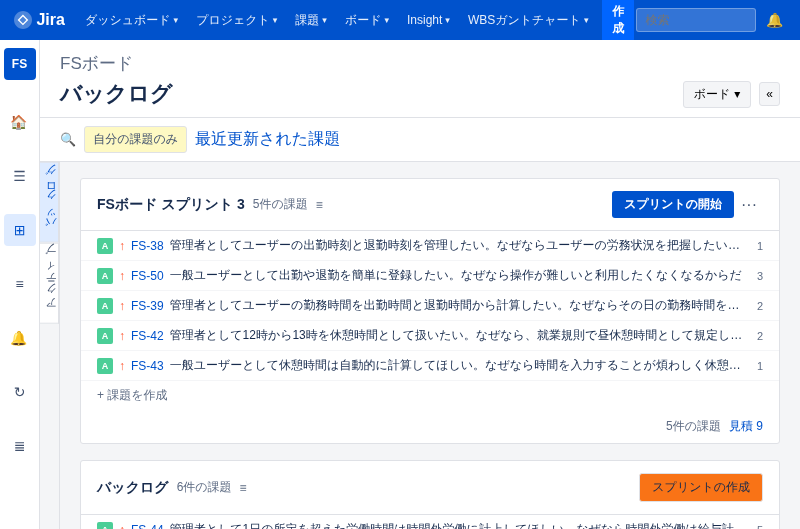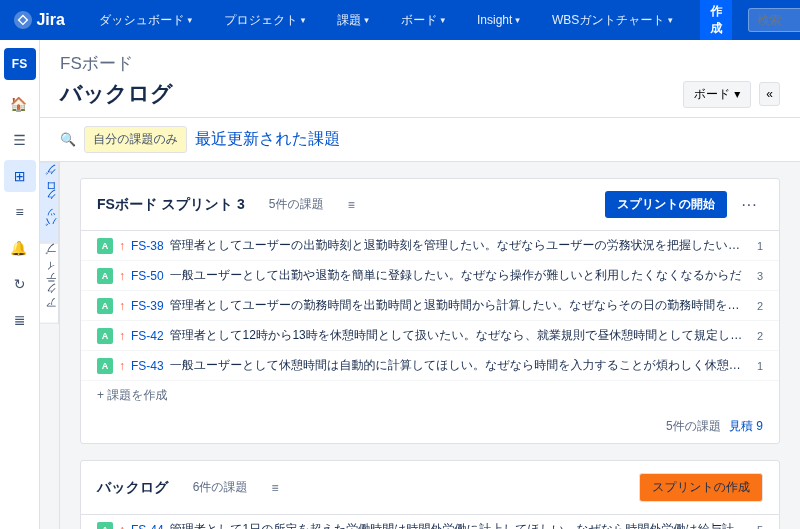--- a/index.html
+++ b/index.html
@@ -5,21 +5,21 @@
     * { box-sizing: border-box; margin: 0; padding: 0; }
     body { font-family: -apple-system, BlinkMacSystemFont, 'Segoe UI', sans-serif; font-size: 13px; background: #f4f5f7; color: #172b4d; overflow: hidden; width: 800px; height: 529px; }
 
     
     .top-nav {
       background: #0052cc;
       height: 40px;
       display: flex;
       align-items: center;
       padding: 0 8px;
-      gap: 16px;
+      gap: 2px;
       flex-shrink: 0;
     }
     .nav-logo {
       color: white;
       font-weight: bold;
       font-size: 16px;
       margin-right: 4px;
       display: flex;
       align-items: center;
       padding: 0 6px;
@@ -79,21 +79,21 @@
 
     
     .sidebar {
       width: 40px;
       background: #fff;
       border-right: 1px solid #dfe1e6;
       display: flex;
       flex-direction: column;
       align-items: center;
       padding: 8px 0;
-      gap: 4px;
+      gap: 22px;
       flex-shrink: 0;
     }
     .sidebar-icon {
       width: 32px;
       height: 32px;
       display: flex;
       align-items: center;
       justify-content: center;
       border-radius: 4px;
       cursor: pointer;
@@ -214,40 +214,40 @@
     .sprint-header {
       display: flex;
       align-items: center;
       justify-content: space-between;
       padding: 12px 16px;
       border-bottom: 1px solid #dfe1e6;
     }
     .sprint-title-area {
       display: flex;
       align-items: center;
-      gap: 24px;
+      gap: 8px;
     }
     .sprint-title {
       font-size: 14px;
       font-weight: 600;
       color: #172b4d;
     }
     .sprint-count {
       font-size: 12px;
       color: #5e6c84;
     }
     .sprint-list-icon {
       color: #5e6c84;
       font-size: 12px;
       cursor: pointer;
     }
     .sprint-actions {
       display: flex;
       align-items: center;
-      gap: 8px;
+      gap: 1px;
     }
     .start-sprint-btn {
       background: #0052cc;
       color: white;
       border: none;
       border-radius: 3px;
       padding: 5px 12px;
       font-size: 12px;
       font-weight: 600;
       cursor: pointer;

